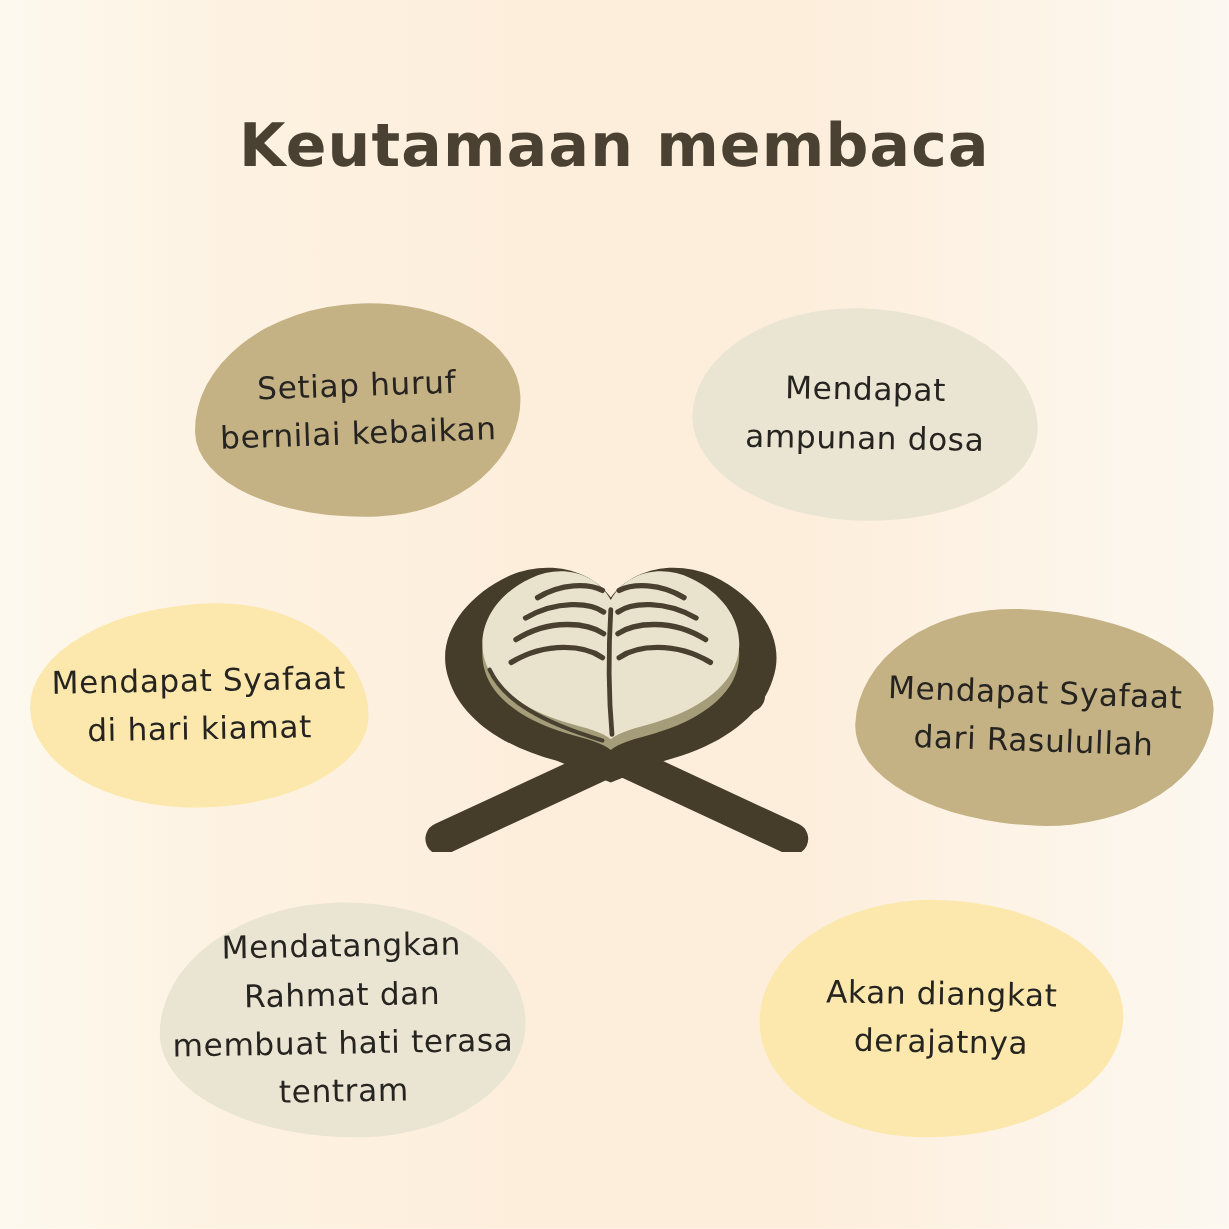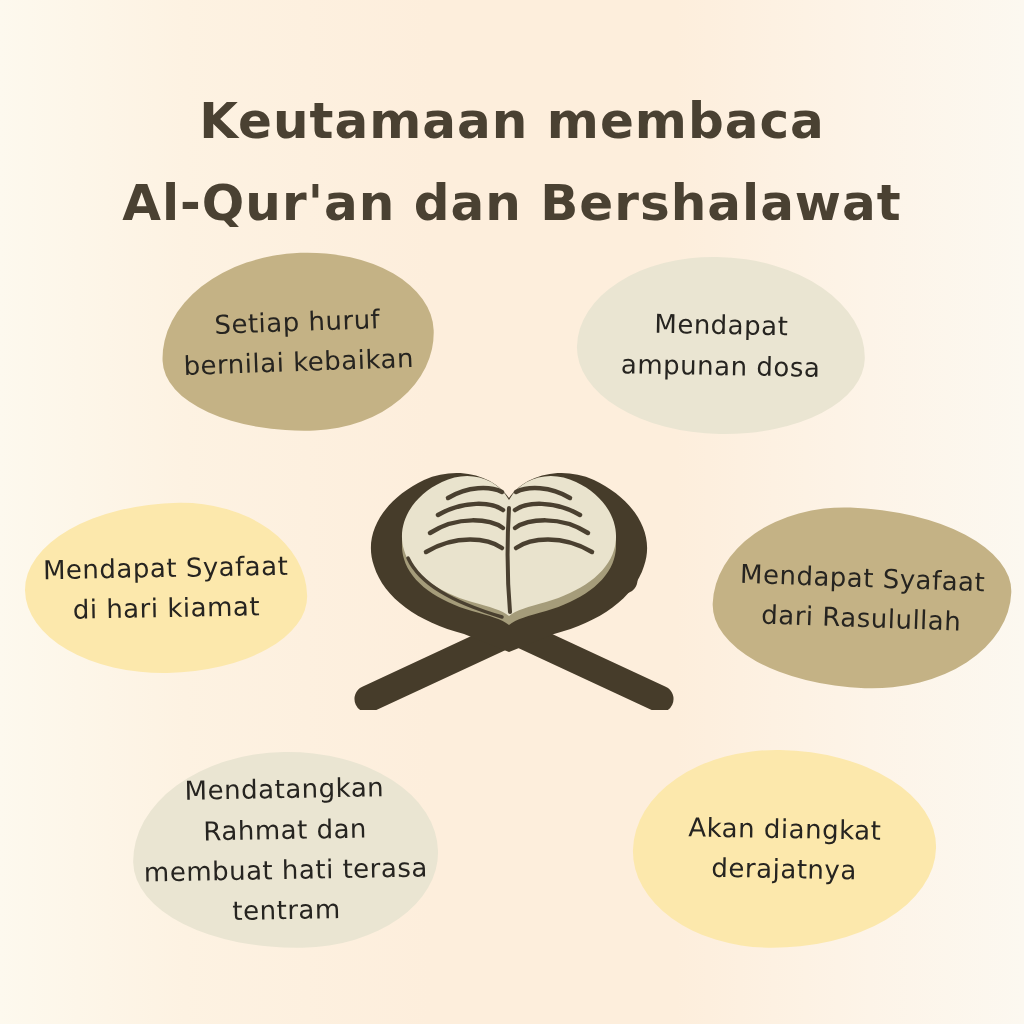--- a/index.html
+++ b/index.html
@@ -50,21 +50,20 @@
     left:352px;top:460px;width:324px;height:250px;
   }
 </style>
 </head>
 <body>
 
 <div class="poster">
 
   <h1 class="title" style="color: rgb(74, 65, 50);">
     <span>Keutamaan membaca</span>
-    <span>Al-Qur'an dan Bershalawat</span>
   </h1>
 
   <div class="blob blob-1" style="background-color: rgb(196, 178, 133); color: rgb(38, 36, 32);">
     <div>
       <span>Setiap huruf</span>
       <span>bernilai kebaikan</span>
     </div>
   </div>
 
   <div class="blob blob-2" style="background-color: rgb(234, 229, 210); color: rgb(38, 36, 32);">

